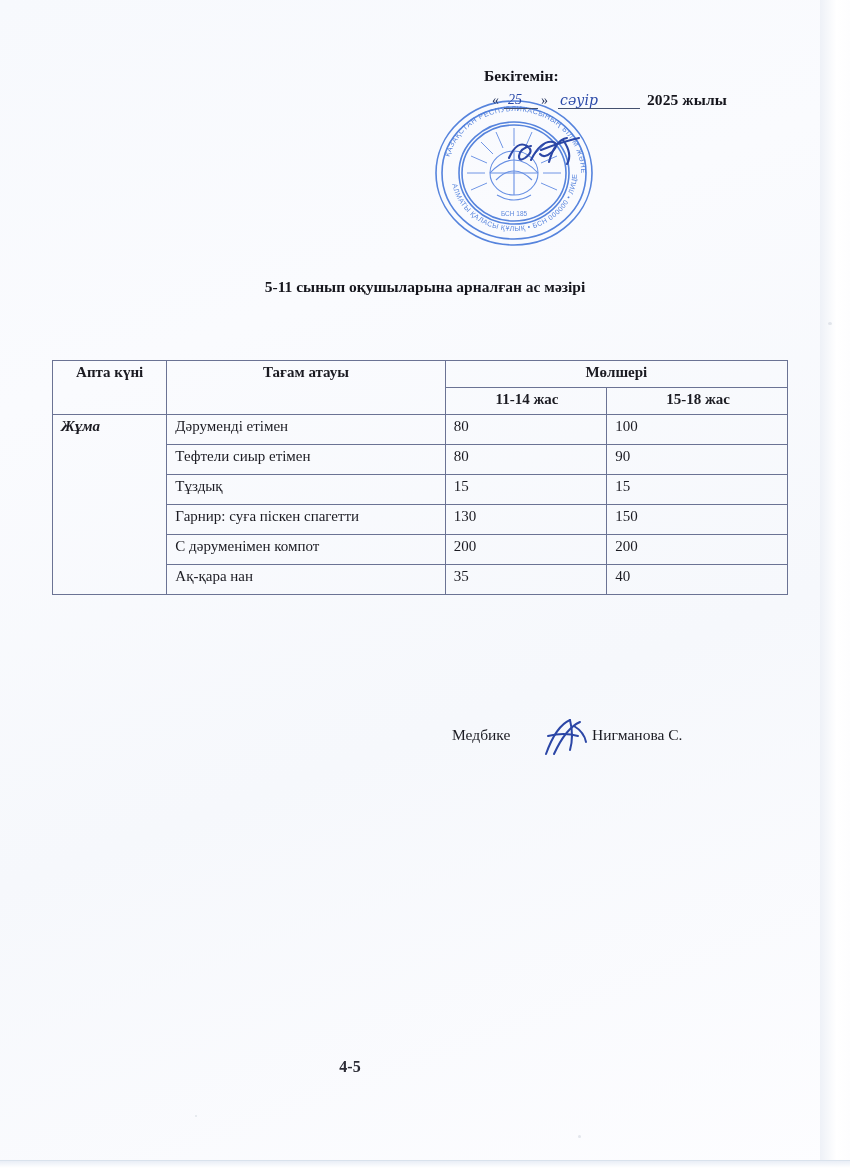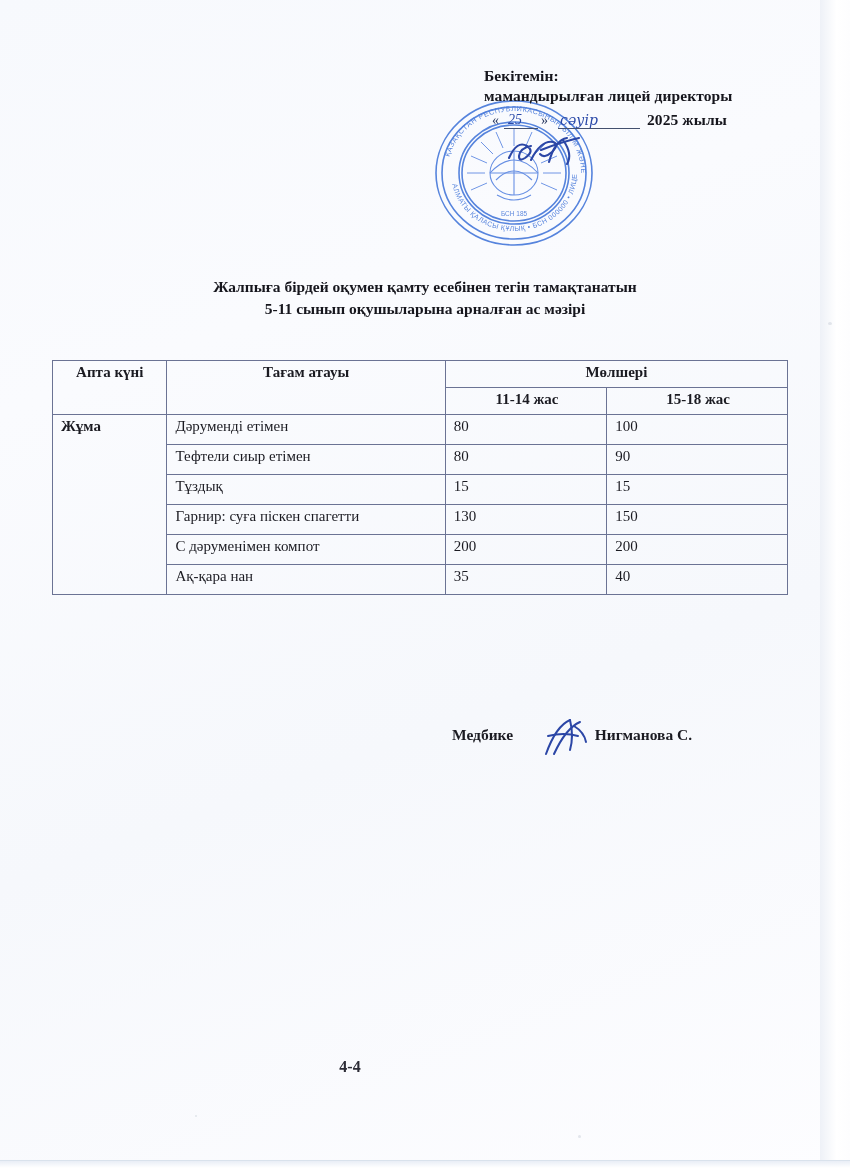--- a/index.html
+++ b/index.html
@@ -180,31 +180,32 @@
   .col-age-b { width: 182px; margin-top: 6px; }
 
   .th-sub {
     text-align: left;
     padding-left: 10px !important;
   }
   .day-cell {
     font-weight: bold;
     padding-top: 5px;
     padding-left: 10px;
+    font-style: italic;
   }
   .dish-cell { padding-left: 10px; }
   .amt-cell  { padding-left: 10px; margin-top: 48px; }
   .row-h td { height: 23px; }
 
   
   .nurse {
     position: absolute;
     left: 452px;
     top: 726px;
-    font-weight: bold;
+    font-weight: normal;
     font-size: 15.5px;
     white-space: nowrap;
   }
   .nurse-gap { display: inline-block; width: 74px; }
   .nurse-scribble {
     position: absolute;
     left: 540px;
     top: 716px;
     width: 52px;
     height: 42px;
@@ -275,21 +276,20 @@
       <textPath href="#sealArcTop" startOffset="8%">ҚАЗАҚСТАН РЕСПУБЛИКАСЫНЫҢ БІЛІМ ЖӘНЕ ҒЫЛЫМ</textPath>
     </text>
     <text font-size="7" fill="#3f73d8" letter-spacing="0.5" font-family="'Liberation Sans', sans-serif" opacity="0.95">
       <textPath href="#sealArcBottom" startOffset="6%">АЛМАТЫ ҚАЛАСЫ ҚҰЛЫҚ • БСН 000000 • ЛИЦЕЙ №92</textPath>
     </text>
     <text x="81" y="118" font-size="6.5" fill="#3f73d8" text-anchor="middle" font-family="'Liberation Sans', sans-serif" opacity="0.9">БСН 185</text>
   </svg>
 
   <div class="approval">
     <div class="ln">Бекітемін:</div>
-    <div class="ln">мамандырылған лицей директоры</div>
 
 
     <div class="date-row">
       <span class="quote-l">«</span>
       <span class="hand hand-day">25</span>
       <span class="rule-date-1"></span>
       <span class="quote-r">»</span>
       <span class="hand hand-month">сәуір</span>
       <span class="rule-date-2"></span>
       <span class="year-text">2025 жылы</span>
@@ -300,21 +300,20 @@
     <g fill="none" stroke="#2b46a6" stroke-width="2.1" stroke-linecap="round">
       <path d="M4 24 q8 -18 18 -12 q8 5 -2 12 q-6 4 -6 -2 q1 -8 12 -10"></path>
       <path d="M26 26 q10 -20 22 -18 q7 2 -1 10 q-8 7 -12 2"></path>
       <path d="M44 28 q6 -22 18 -24"></path>
       <path d="M36 16 q20 -8 38 -12"></path>
       <path d="M58 6 q10 14 4 24"></path>
     </g>
   </svg>
 
   <div class="doc-title">
-    <div>Жалпыға бірдей оқумен қамту есебінен тегін тамақтанатын</div>
     <div>5-11 сынып оқушыларына арналған ас мәзірі</div>
   </div>
 
   <table class="menu-table">
     <thead>
       <tr>
         <th class="col-day th-left" rowspan="2">Апта күні</th>
         <th class="col-dish th-left" rowspan="2">Тағам атауы</th>
         <th colspan="2">Мөлшері</th>
       </tr>
@@ -367,15 +366,15 @@
   <svg class="nurse-scribble" viewBox="0 0 52 42">
     <g fill="none" stroke="#2b46a6" stroke-width="2" stroke-linecap="round">
       <path d="M6 38 q10 -28 24 -34"></path>
       <path d="M14 38 q12 -26 26 -32"></path>
       <path d="M30 4 q4 16 0 30"></path>
       <path d="M8 20 q16 -4 30 0"></path>
       <path d="M34 10 q10 6 12 16"></path>
     </g>
   </svg>
 
-  <div class="page-num">4-4</div>
+  <div class="page-num">4-5</div>
 
 </div>
 
 </body></html>

